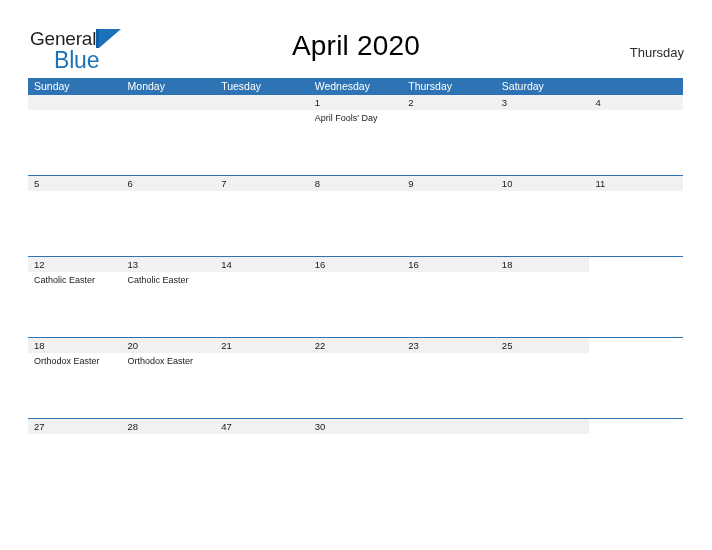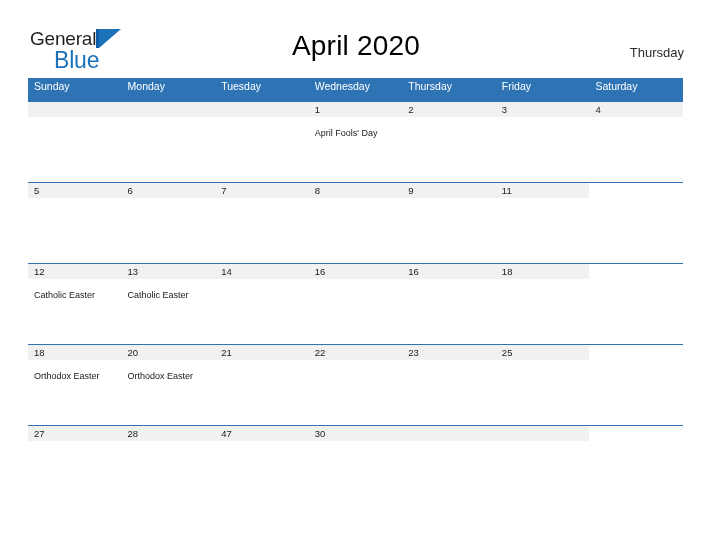--- a/index.html
+++ b/index.html
@@ -107,21 +107,21 @@
     position: absolute;
     left: 28px;
     top: 78px;
     width: 655px;
   }
 
   .weekdays {
     display: grid;
     grid-template-columns: repeat(7, 1fr);
     background: #2e74b5;
-    height: 24px;
+    height: 17px;
   }
   .weekday {
     color: #ffffff;
     font-size: 10.5px;
     line-height: 17px;
     padding-left: 6px;
     box-sizing: border-box;
     white-space: nowrap;
     overflow: hidden;
   }
@@ -149,21 +149,21 @@
     font-size: 9.5px;
     line-height: 15px;
     padding-left: 6px;
     box-sizing: border-box;
     color: #1a1a1a;
   }
   .day.empty .day-num-band {
     background: #f1f1f1;
   }
   .day-events {
-    padding: 10px 5px 0 6px;
+    padding: 2px 5px 0 6px;
   }
   .event {
     font-size: 9px;
     line-height: 12px;
     color: #1a1a1a;
     white-space: nowrap;
     overflow: hidden;
     text-overflow: ellipsis;
   }
 </style>
@@ -190,21 +190,20 @@
     <div class="country">Thursday</div>
   </div>
 
   <div class="calendar">
     <div class="weekdays" id="weekday-header">
         <div class="weekday">Sunday</div>
         <div class="weekday">Monday</div>
         <div class="weekday">Tuesday</div>
         <div class="weekday">Wednesday</div>
         <div class="weekday">Thursday</div>
-        <div class="weekday">Friday</div>
         <div class="weekday">Saturday</div>
       </div>
     <div id="weeks-container">
         <div class="week">
           <div class="week-days">
             <div class="day empty">
               <div class="day-num-band"></div>
               <div class="day-events"></div>
             </div>
             <div class="day empty">
@@ -251,20 +250,24 @@
             </div>
             <div class="day">
               <div class="day-num-band">8</div>
               <div class="day-events"></div>
             </div>
             <div class="day">
               <div class="day-num-band">9</div>
               <div class="day-events"></div>
             </div>
             <div class="day">
+              <div class="day-num-band">10</div>
+              <div class="day-events"></div>
+            </div>
+            <div class="day">
               <div class="day-num-band">11</div>
               <div class="day-events"></div>
             </div>
           </div>
         </div>
         <div class="week">
           <div class="week-days">
             <div class="day">
               <div class="day-num-band">12</div>
               <div class="day-events">

